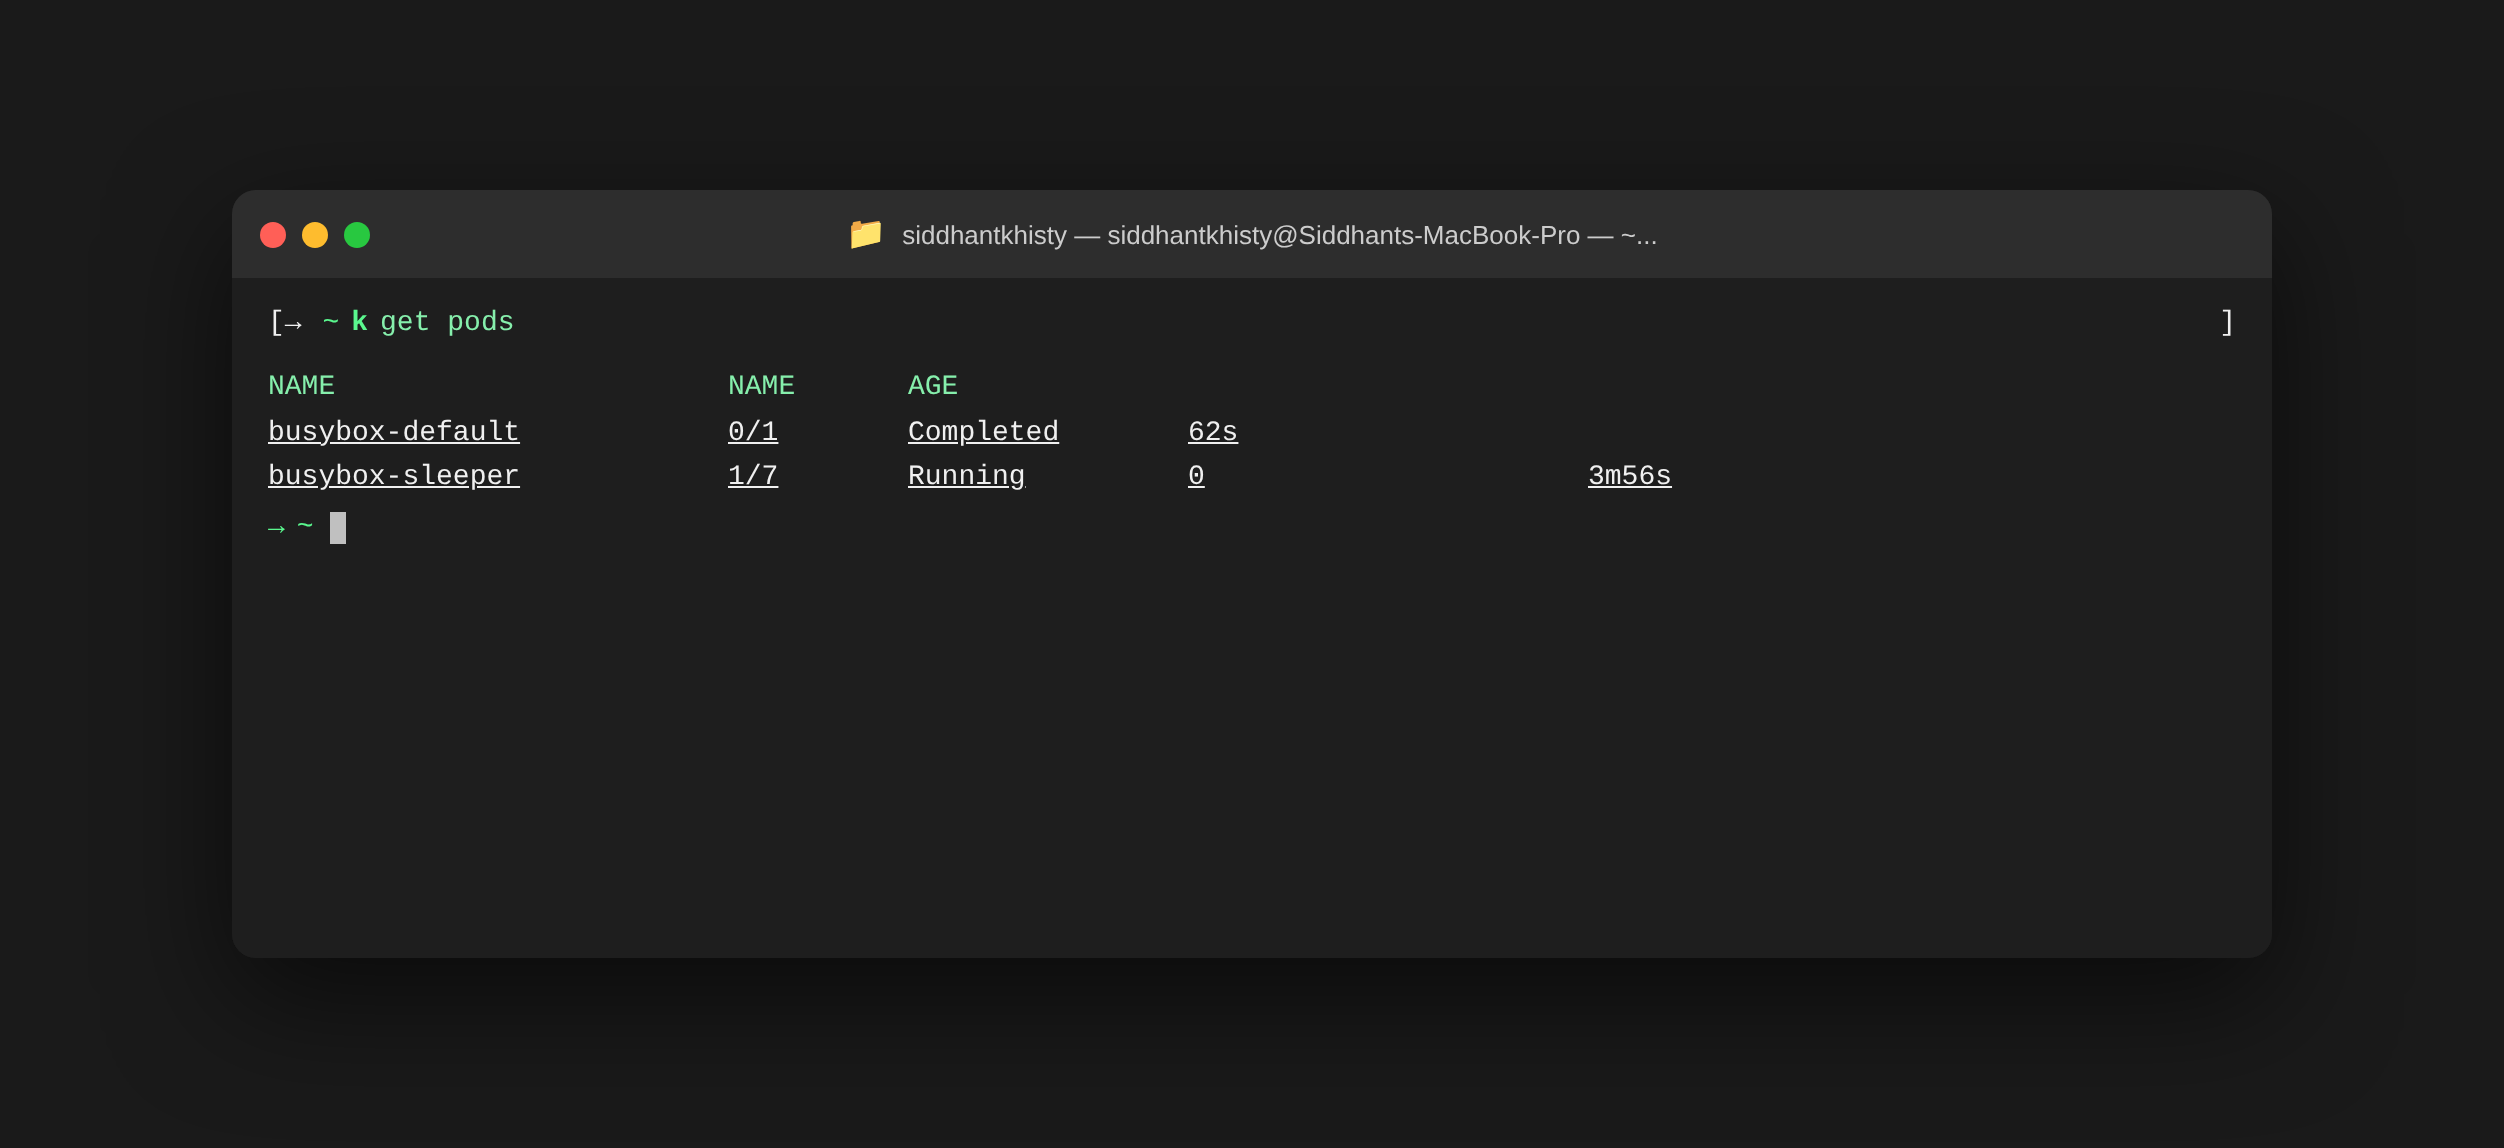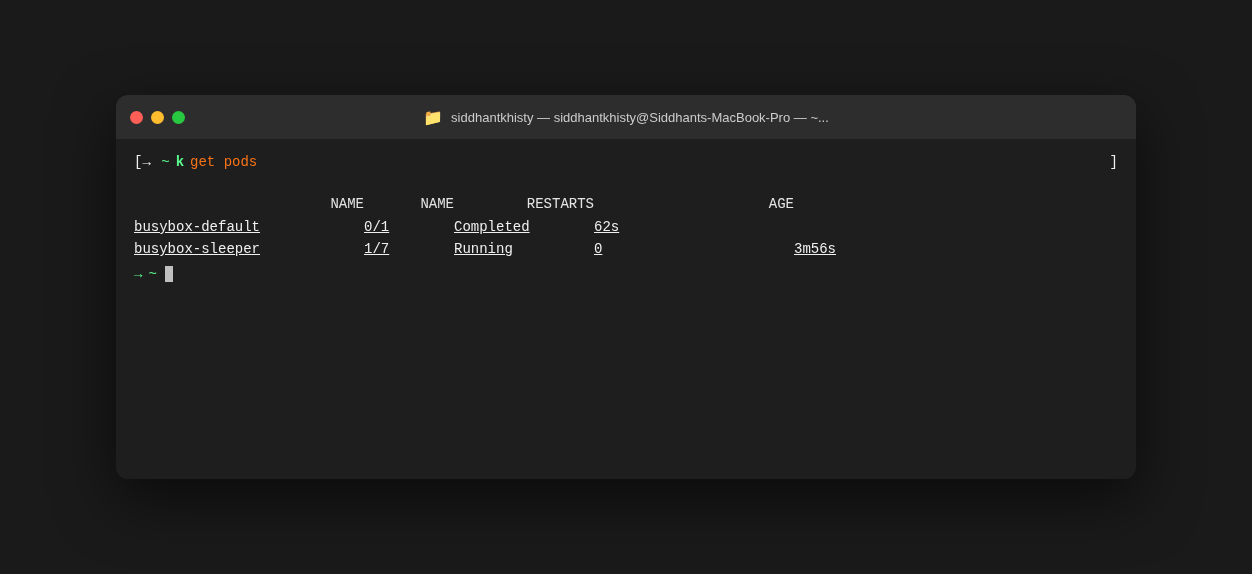--- a/index.html
+++ b/index.html
@@ -107,35 +107,34 @@
       margin-right: 6px;
     }
 
     .cmd-k {
       color: #5af78e;
       font-weight: bold;
       margin-right: 6px;
     }
 
     .cmd-text {
-      color: #f97316;
+      color: #86efac;
     }
 
     .bracket-close {
       color: #f0f0f0;
       margin-left: auto;
     }
 
     .table-header {
       display: grid;
       grid-template-columns: 230px 90px 140px 200px 120px;
-      color: #e5e5e5;
-      margin-top: 20px;
+      color: #86efac;
+      margin-top: 10px;
       padding-left: 0;
-      text-align: right;
     }
 
     .table-row {
       display: grid;
       grid-template-columns: 230px 90px 140px 200px 120px;
       color: #f0f0f0;
       text-decoration: underline;
     }
 
     .cursor {
@@ -178,21 +177,20 @@
       <span class="prompt-tilde">~</span>
       <span class="cmd-k">k</span>
       <span class="cmd-text">get pods</span>
       <span style="flex:1"></span>
       <span class="bracket-close">]</span>
     </div>
 
     <div class="table-header">
       <span>NAME</span>
       <span>NAME</span>
-      <span>RESTARTS</span>
       <span>AGE</span>
     </div>
 
     <div class="table-row">
       <span>busybox-default</span>
       <span>0/1</span>
       <span>Completed</span>
       <span>62s</span>
     </div>
 

